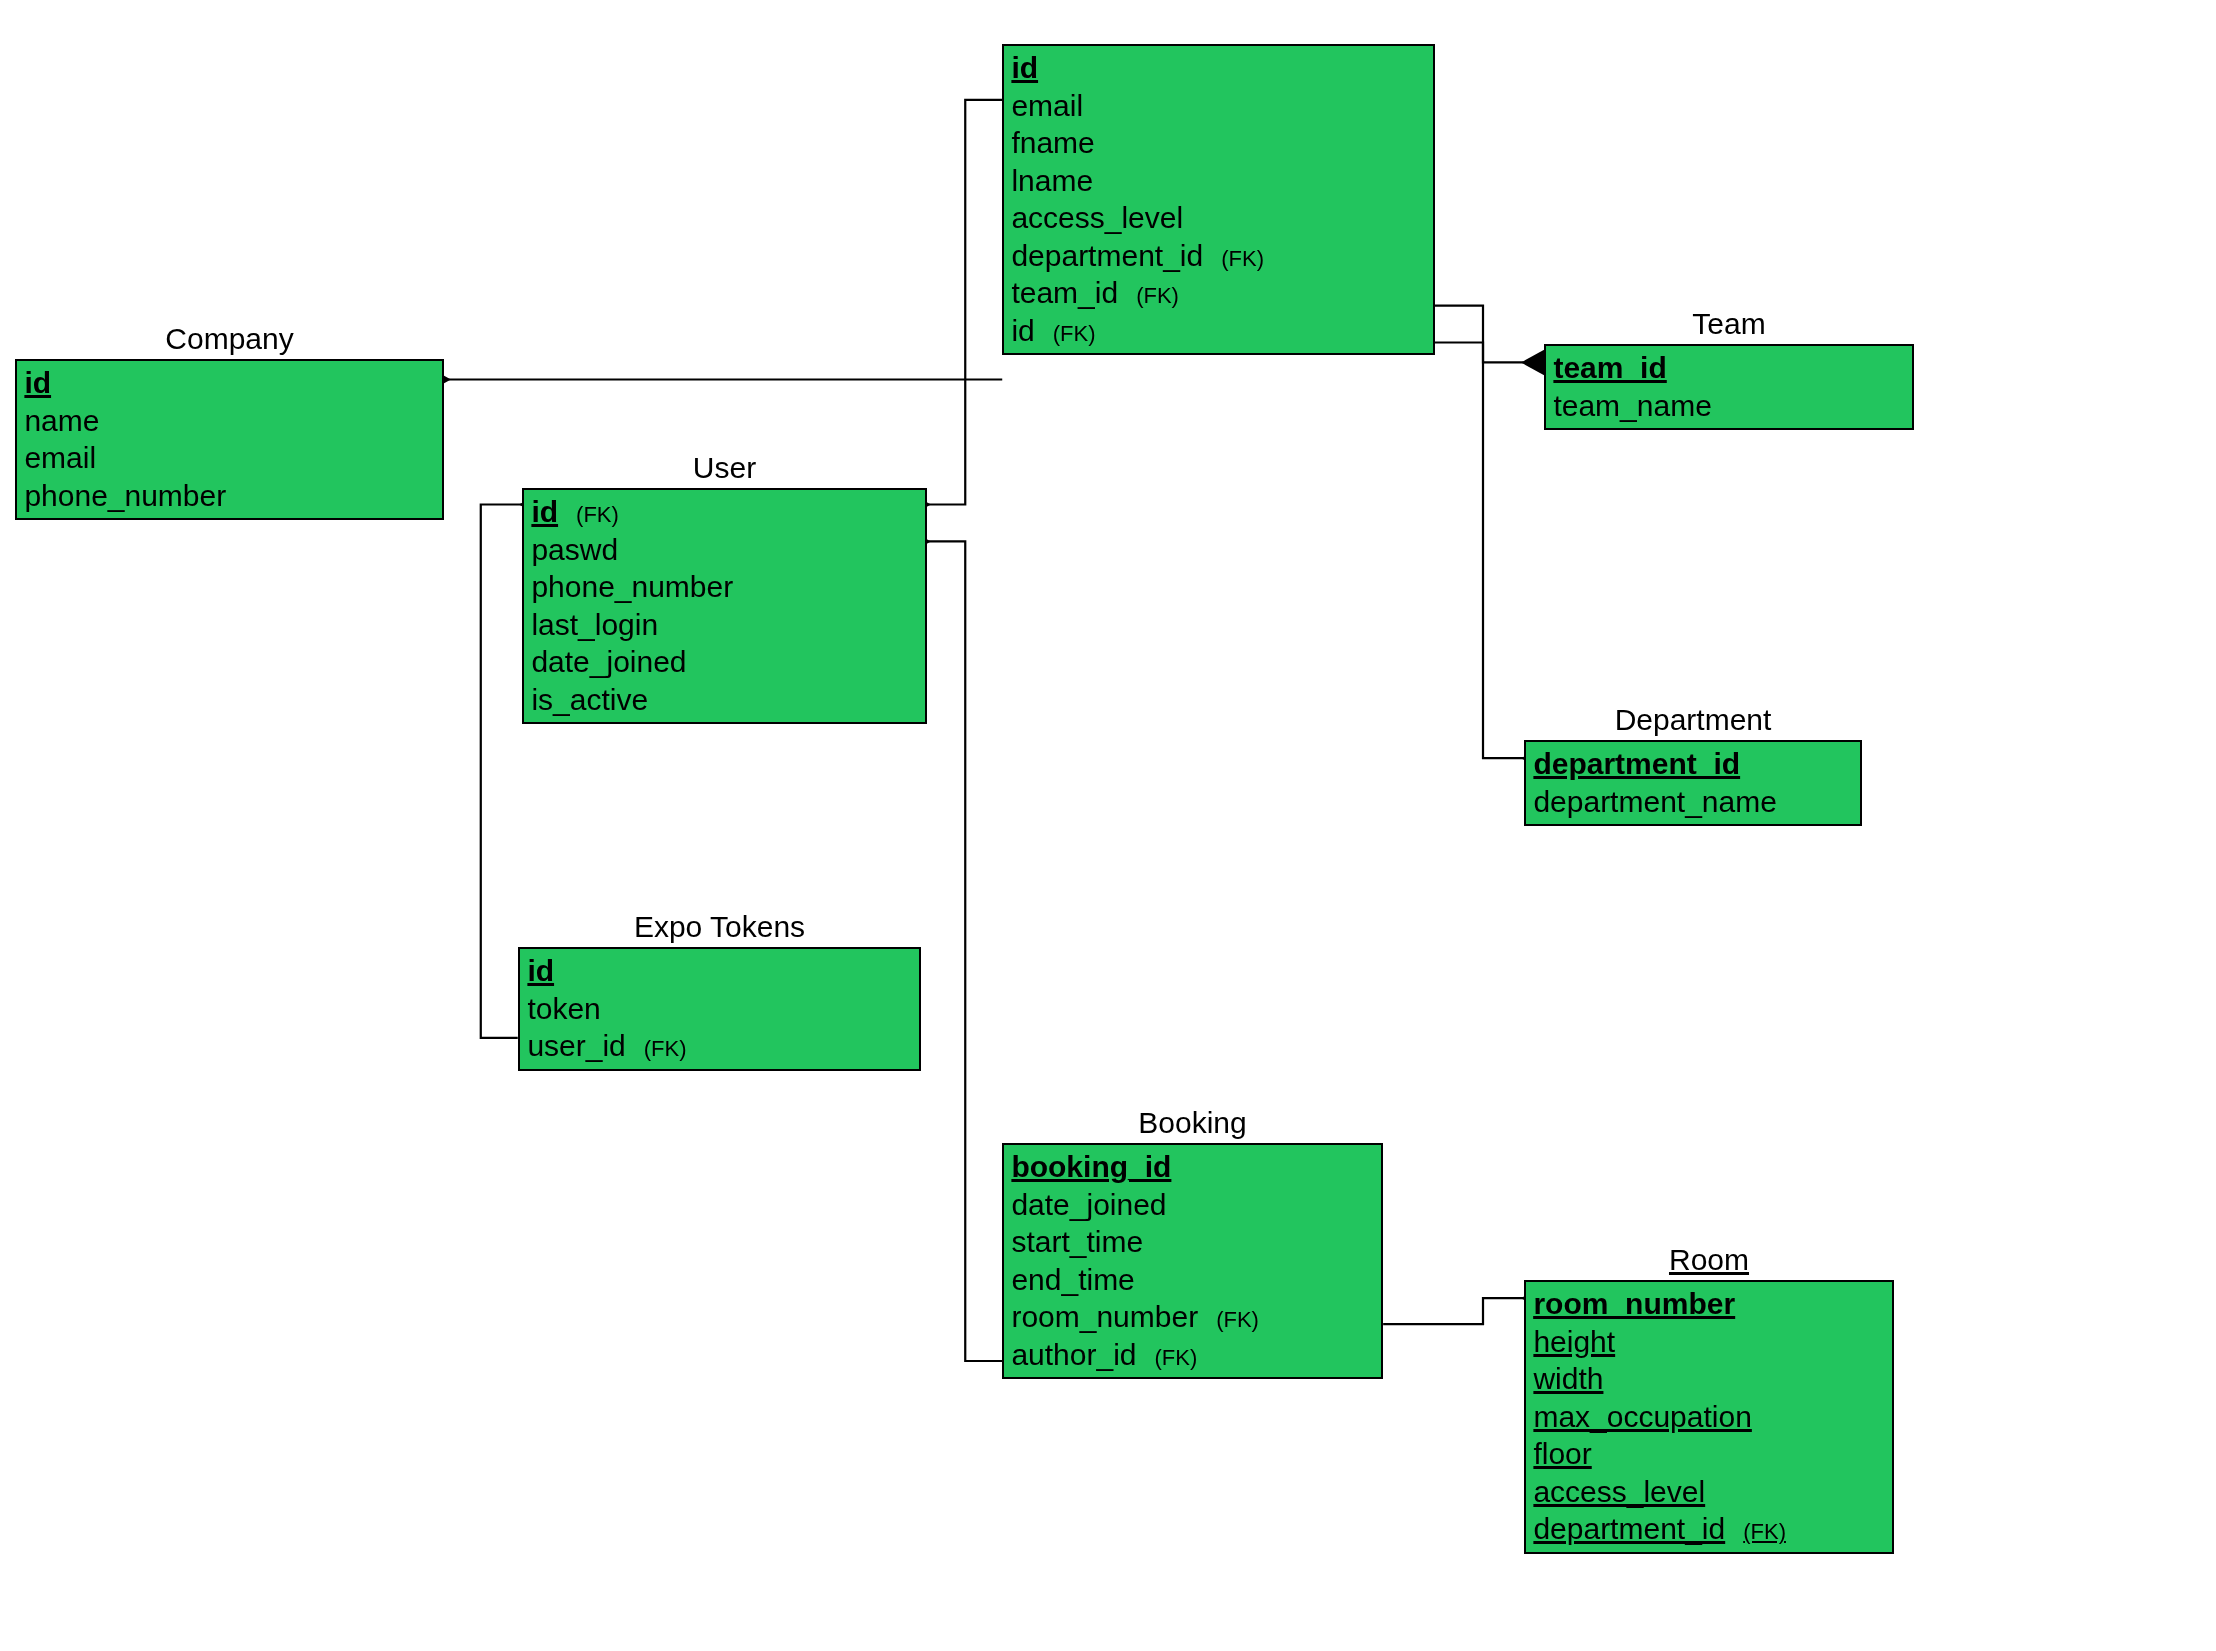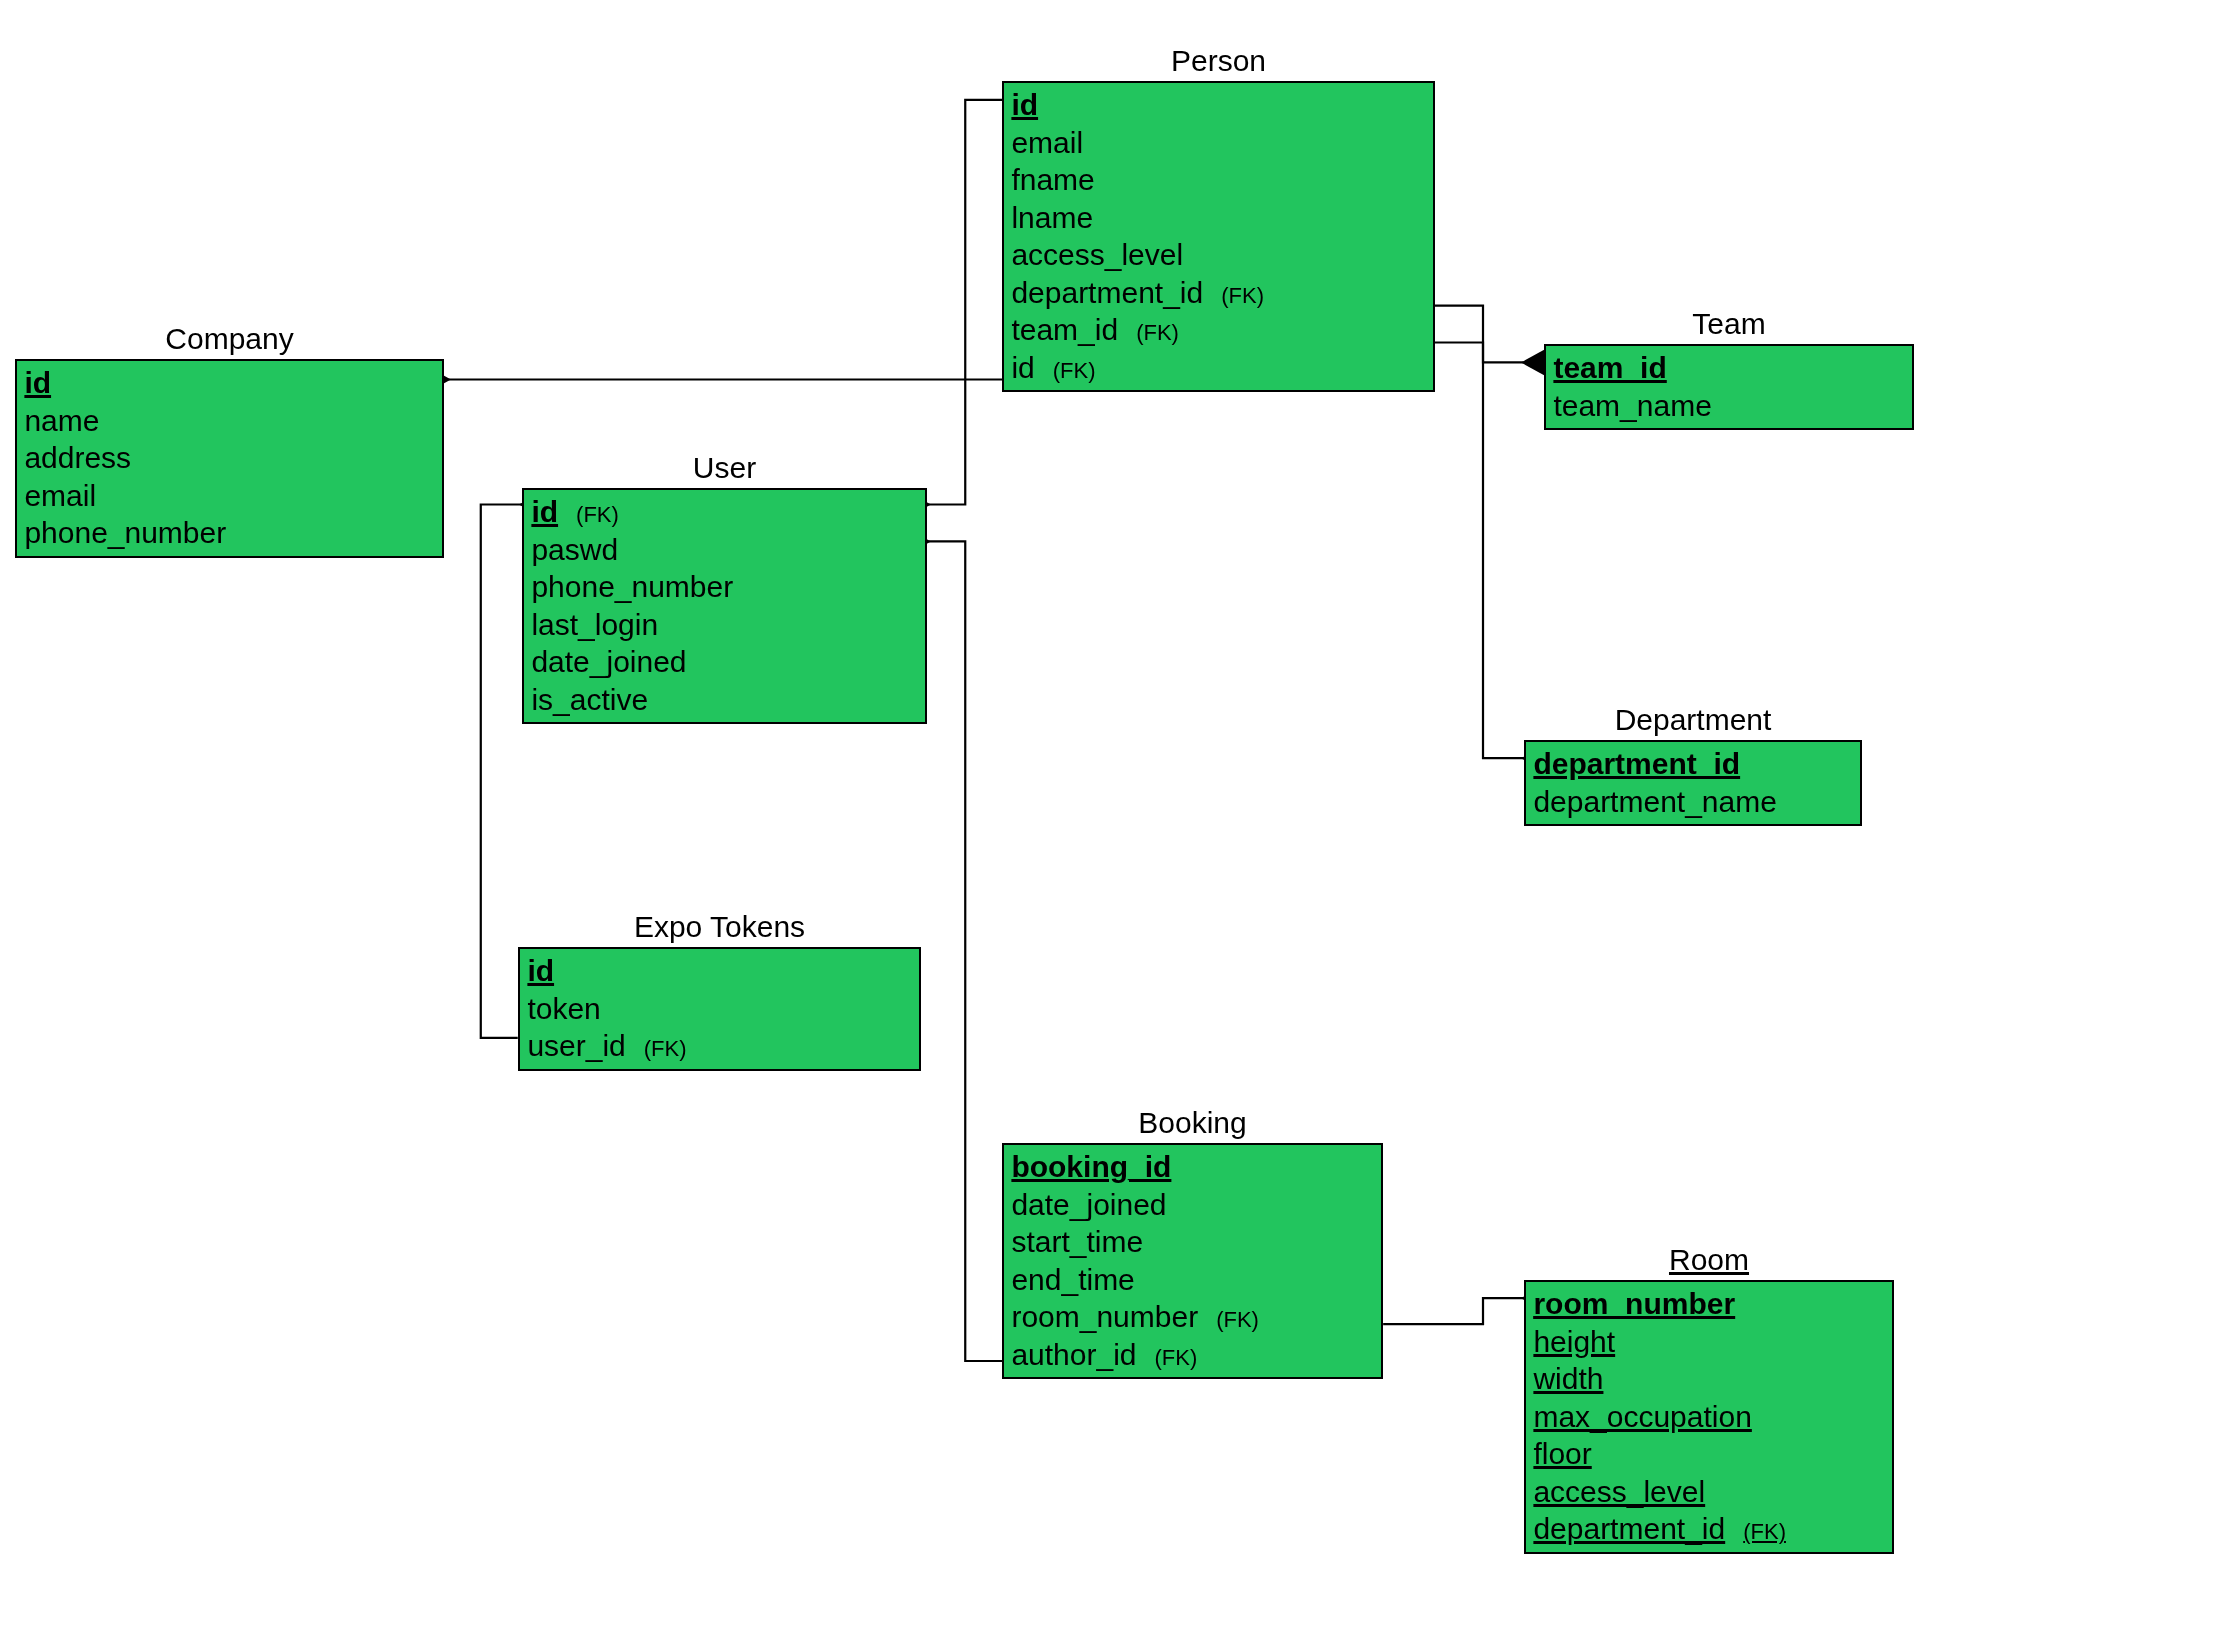--- a/index.html
+++ b/index.html
@@ -86,33 +86,29 @@
   <div class="entity" style="left:15px; top:322px; width:429px;">
     <div class="entity-title">Company</div>
     <div class="entity-box">
         <div class="attr-row">
           <span class="attr-name pk">id</span>
         </div>
         <div class="attr-row">
           <span class="attr-name">name</span>
         </div>
         <div class="attr-row">
-          <span class="attr-name">address</span>
-        </div>
-        <div class="attr-row">
           <span class="attr-name">email</span>
         </div>
         <div class="attr-row">
           <span class="attr-name">phone_number</span>
         </div>
       </div>
   </div>
 
   <div class="entity" style="left:1002px; top:44px; width:433px;">
-    <div class="entity-title">Person</div>
     <div class="entity-box">
         <div class="attr-row">
           <span class="attr-name pk">id</span>
         </div>
         <div class="attr-row">
           <span class="attr-name">email</span>
         </div>
         <div class="attr-row">
           <span class="attr-name">fname</span>
         </div>

